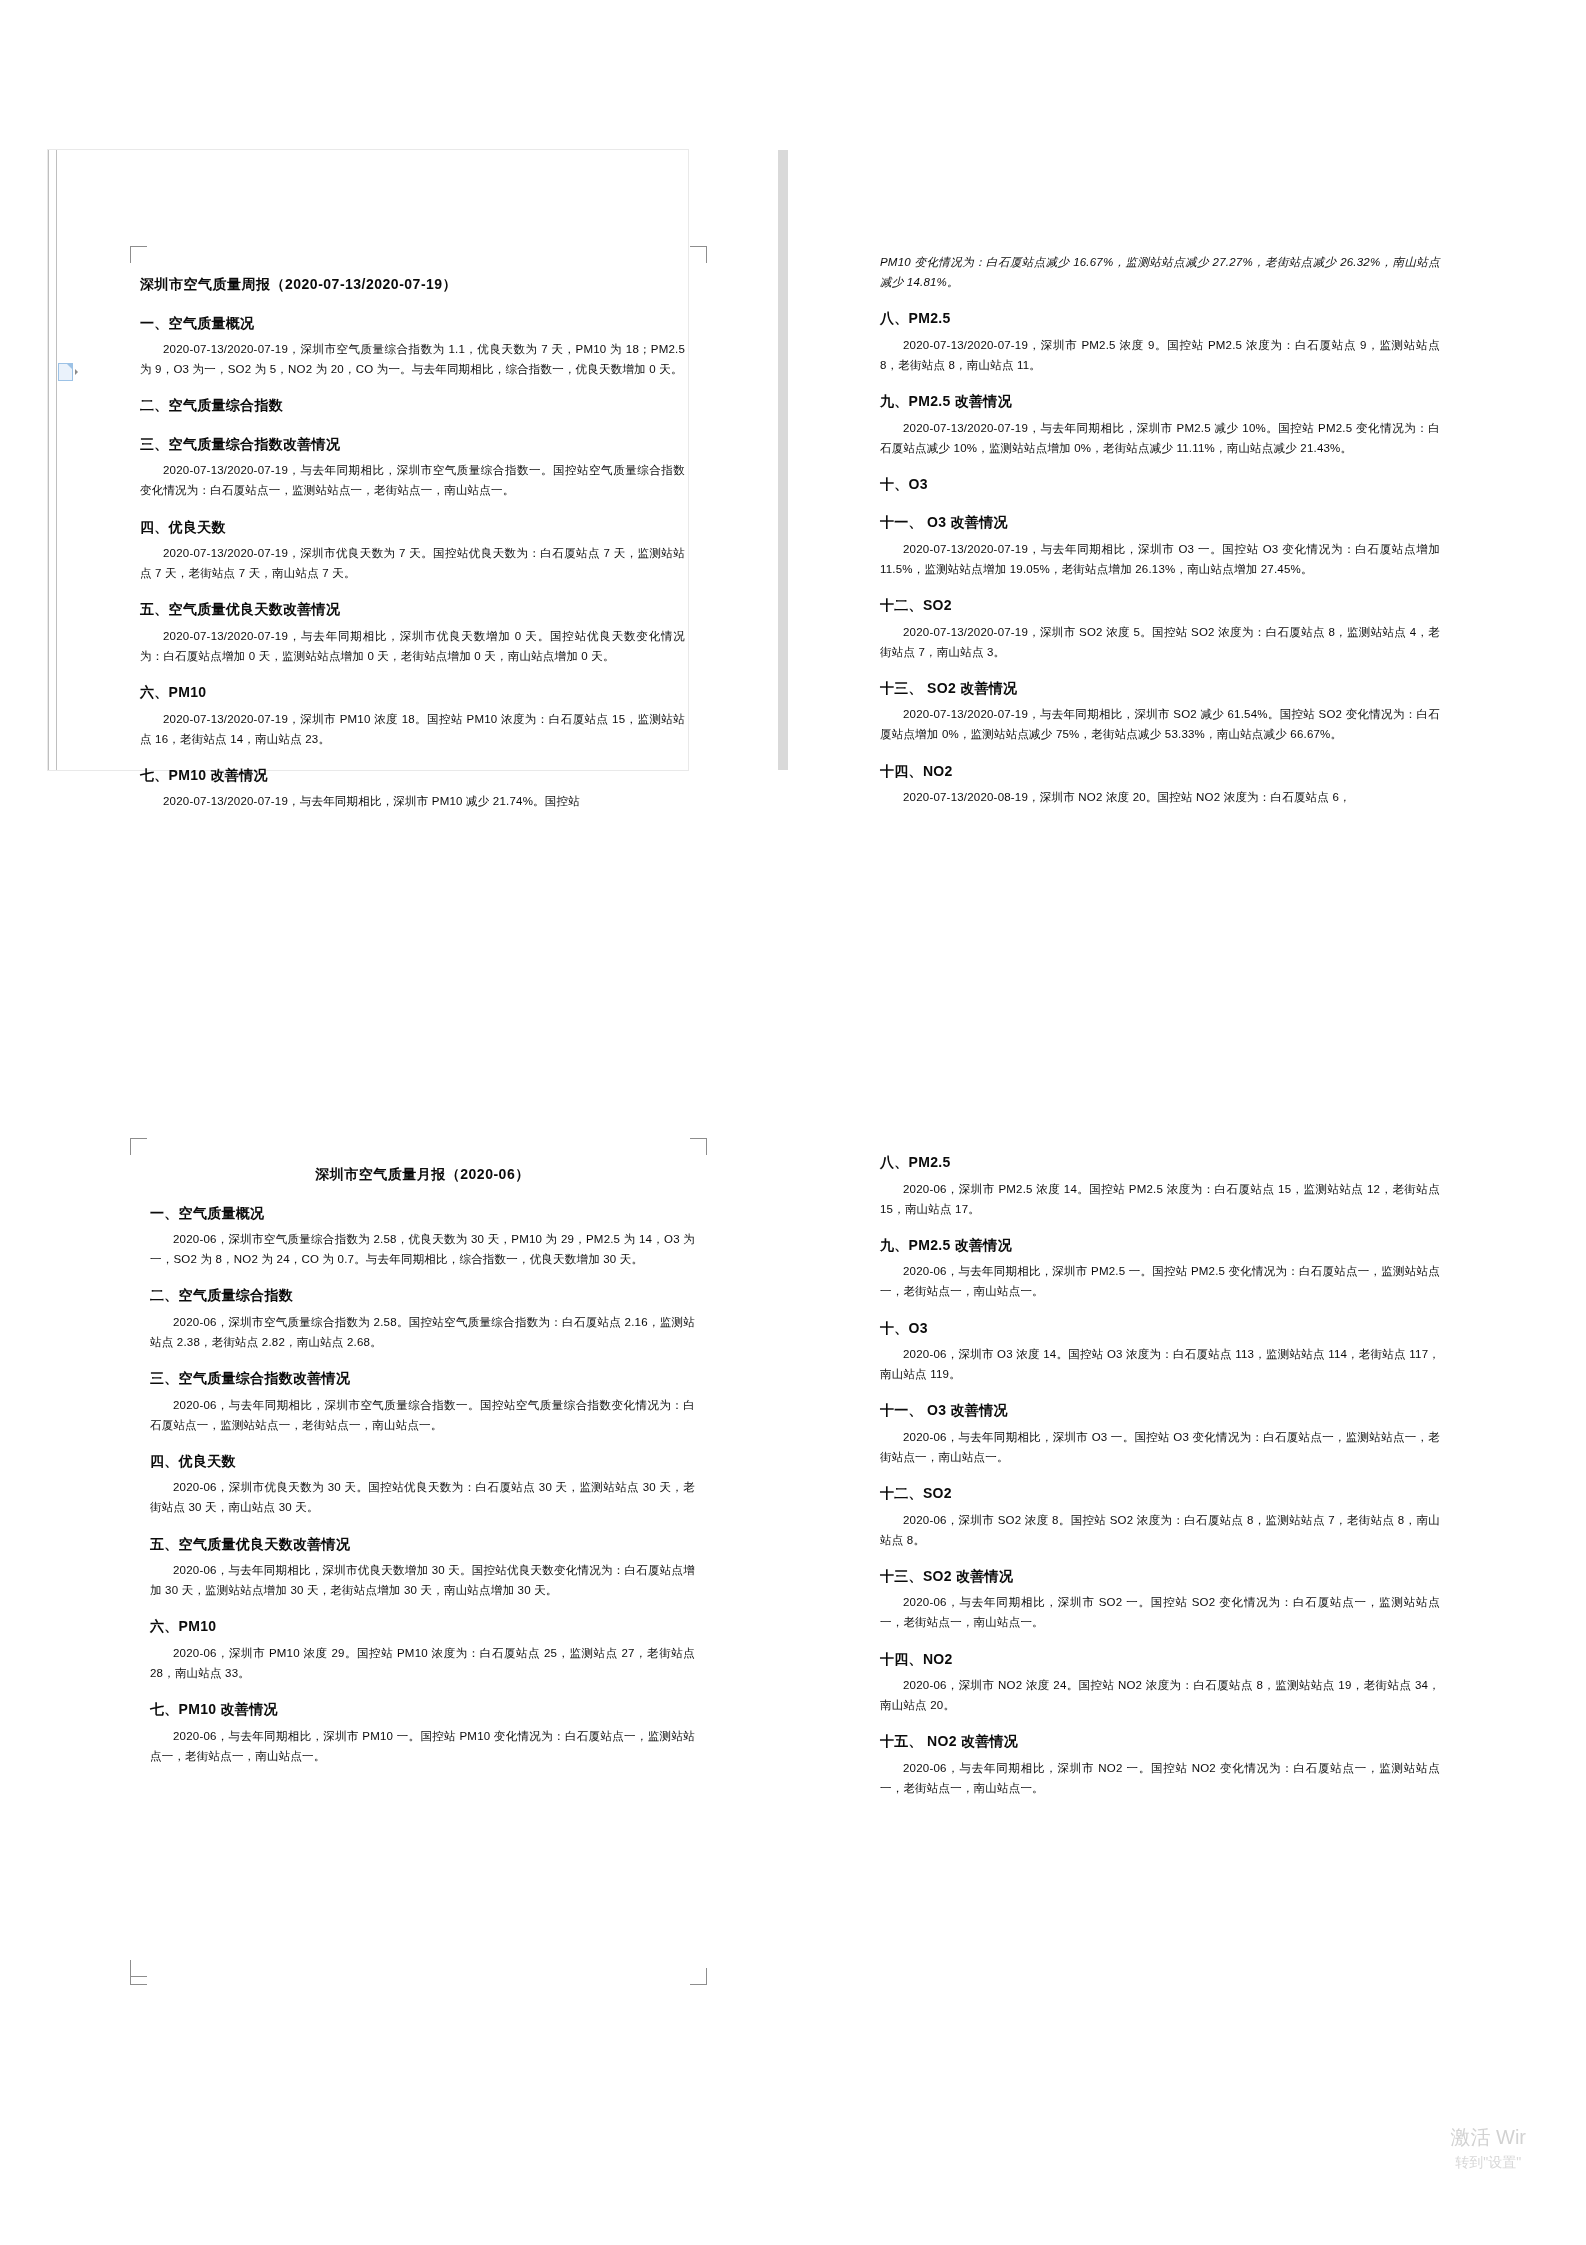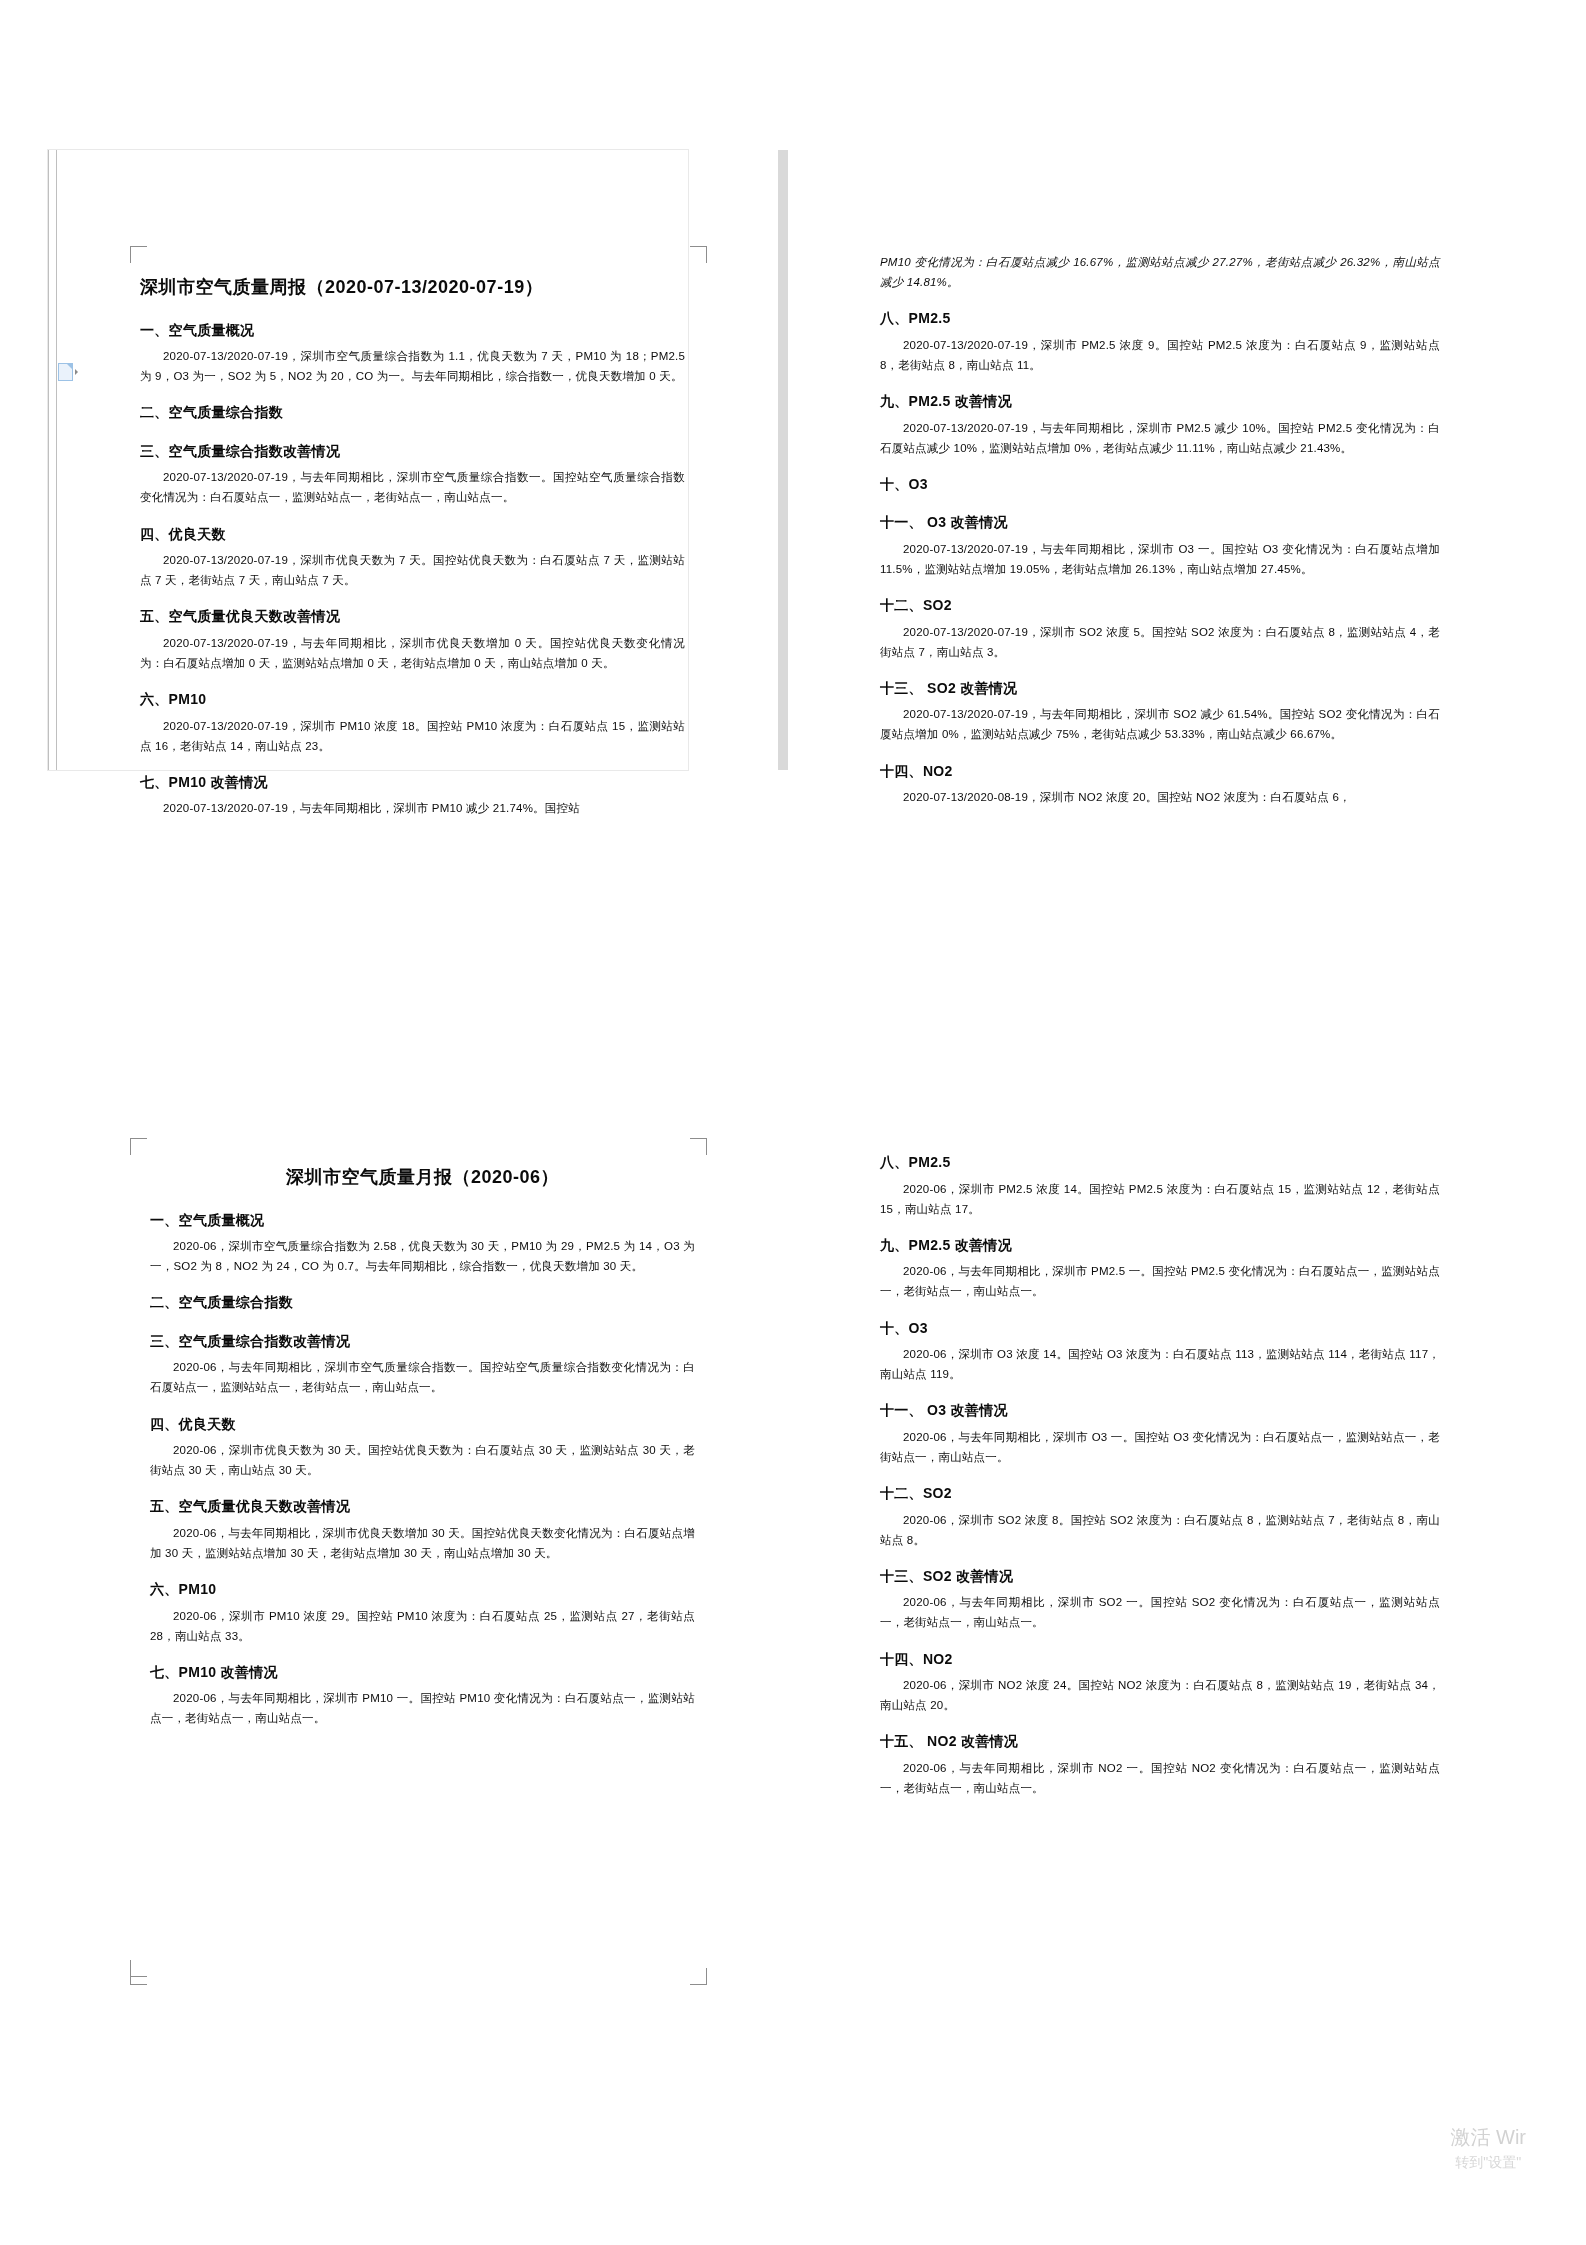--- a/index.html
+++ b/index.html
@@ -55,21 +55,21 @@
   
   .doc-col {
     position: absolute;
     font-size: 11.5px;
     line-height: 1.75;
     color: #0b0b0b;
     letter-spacing: .2px;
   }
   .doc-title {
     font-weight: bold;
-    font-size: 18px;
+    font-size: 14px;
     text-align: center;
     margin: 0 0 14px 0;
     letter-spacing: .5px;
     white-space: nowrap;
   }
   .doc-title.left-align { text-align: left; }
   h3.sec {
     font-weight: bold;
     font-size: 14px;
     margin: 14px 0 4px 0;
@@ -203,20 +203,21 @@
   <div class="crop bl" style="left:130px; top:1968px;"></div>
   <div class="crop br" style="left:690px; top:1968px;"></div>
 
   <div class="doc-col" style="left:150px; top:1162px; width:545px;">
     <h2 class="doc-title">深圳市空气质量月报（2020-06）</h2>
 
     <h3 class="sec">一、空气质量概况</h3>
     <p class="body">2020-06，深圳市空气质量综合指数为 2.58，优良天数为 30 天，PM10 为 29，PM2.5 为 14，O3 为一，SO2 为 8，NO2 为 24，CO 为 0.7。与去年同期相比，综合指数一，优良天数增加 30 天。</p>
 
     <h3 class="sec">二、空气质量综合指数</h3>
+    <p class="body">2020-06，深圳市空气质量综合指数为 2.58。国控站空气质量综合指数为：白石厦站点 2.16，监测站站点 2.38，老街站点 2.82，南山站点 2.68。</p>
 
     <h3 class="sec">三、空气质量综合指数改善情况</h3>
     <p class="body">2020-06，与去年同期相比，深圳市空气质量综合指数一。国控站空气质量综合指数变化情况为：白石厦站点一，监测站站点一，老街站点一，南山站点一。</p>
 
     <h3 class="sec">四、优良天数</h3>
     <p class="body">2020-06，深圳市优良天数为 30 天。国控站优良天数为：白石厦站点 30 天，监测站站点 30 天，老街站点 30 天，南山站点 30 天。</p>
 
     <h3 class="sec">五、空气质量优良天数改善情况</h3>
     <p class="body">2020-06，与去年同期相比，深圳市优良天数增加 30 天。国控站优良天数变化情况为：白石厦站点增加 30 天，监测站站点增加 30 天，老街站点增加 30 天，南山站点增加 30 天。</p>
 

